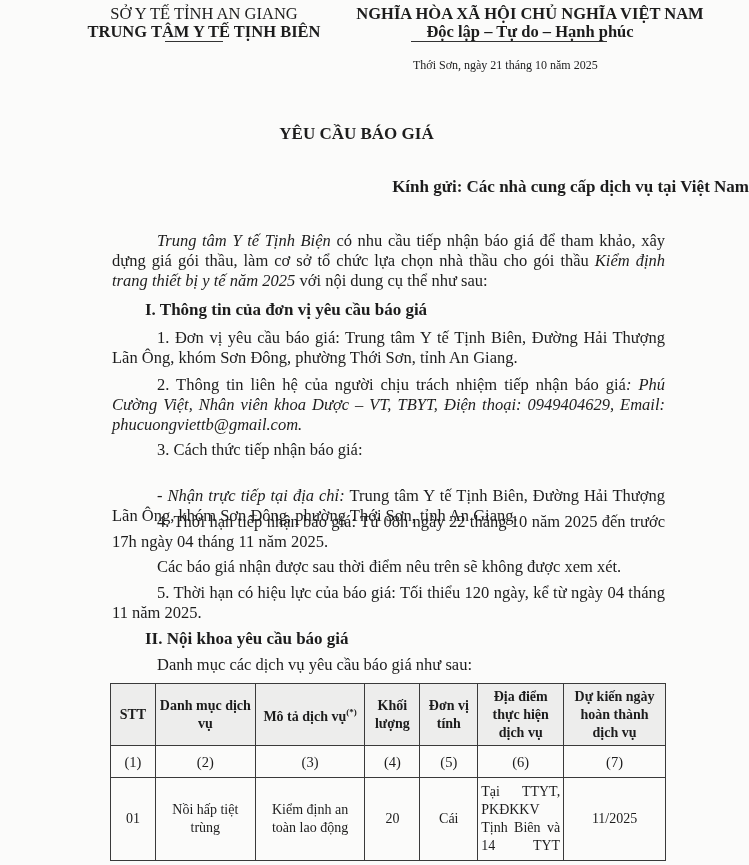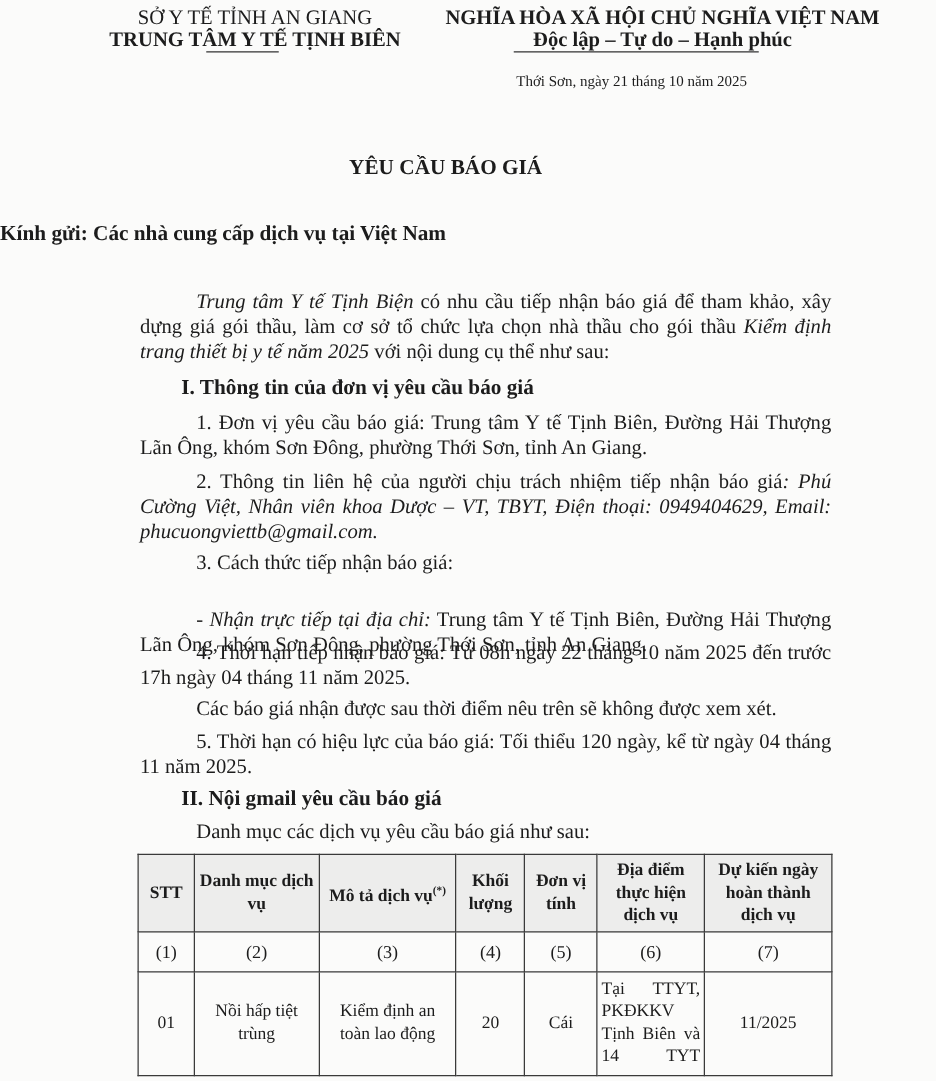--- a/index.html
+++ b/index.html
@@ -14,21 +14,21 @@
   .left-hdr { text-align: center; width: 300px; left: 54px; }
   .l1 { top: 4px; font-size: 16.5px; }
   .l2 { top: 22px; font-size: 16.5px; font-weight: bold; }
   .l2-underline { position: absolute; left: 165px; top: 41px; width: 58px; height: 1px; background: #333; }
   .right-hdr { left: 320px; width: 420px; text-align: center; }
   .r1 { top: 4px; font-size: 16.5px; font-weight: bold; }
   .r2 { top: 22px; font-size: 16.5px; font-weight: bold; }
   .r2-underline { position: absolute; left: 411px; top: 41px; width: 196px; height: 1px; background: #333; }
   .date { top: 58px; left: 413px; font-size: 12px; }
   .title { top: 124px; left: 0; width: 713px; text-align: center; font-size: 17px; font-weight: bold; }
-  .greeting { top: 177px; left: 0; width: 749px; text-align: left; font-size: 17px; font-weight: bold; }
+  .greeting { top: 177px; left: 0; width: 749px; text-align: right; font-size: 17px; font-weight: bold; }
   .para { position: absolute; left: 112px; width: 553px; font-size: 16.5px; line-height: 20px; text-align: justify; }
   .indent { text-indent: 45px; }
   .it { font-style: italic; }
   .section { position: absolute; left: 145px; font-size: 17px; font-weight: bold; }
   table.svc {
     position: absolute; left: 110px; top: 683px; width: 556px;
     border-collapse: collapse; font-size: 14px; line-height: 18px;
   }
   table.svc td, table.svc th { border: 1px solid #3a3a3a; padding: 0 3px; text-align: center; vertical-align: middle; }
   table.svc th { font-weight: bold; background: #ededec; height: 61px; }
@@ -73,21 +73,21 @@
   <div class="para indent" style="top:486px;font-family:Liberation Serif, serif;">
     <span class="it">- Nhận trực tiếp tại địa chỉ:</span><span> Trung tâm Y tế Tịnh Biên, Đường Hải Thượng Lãn Ông, khóm Sơn Đông, phường Thới Sơn, tỉnh An Giang.</span>
   </div>
 
   <div class="para indent" style="top:512px;">4. Thời hạn tiếp nhận báo giá: Từ 08h ngày 22 tháng 10 năm 2025 đến trước 17h  ngày 04 tháng 11 năm 2025.</div>
 
   <div class="para indent" style="top:557px;">Các báo giá nhận được sau thời điểm nêu trên sẽ không được xem xét.</div>
 
   <div class="para indent" style="top:583px;">5. Thời hạn có hiệu lực của báo giá: Tối thiểu 120 ngày, kể từ ngày 04 tháng 11 năm 2025.</div>
 
-  <div class="section" style="top:629px;">II. Nội gmail yêu cầu báo giá</div>
+  <div class="section" style="top:629px;">II. Nội khoa yêu cầu báo giá</div>
 
   <div class="para indent" style="top:655px;">Danh mục các dịch vụ yêu cầu báo giá như sau:</div>
 
   <table class="svc">
     <colgroup>
       <col style="width:45px">
         <col style="width:100px">
         <col style="width:110px">
         <col style="width:55px">
         <col style="width:58px">

